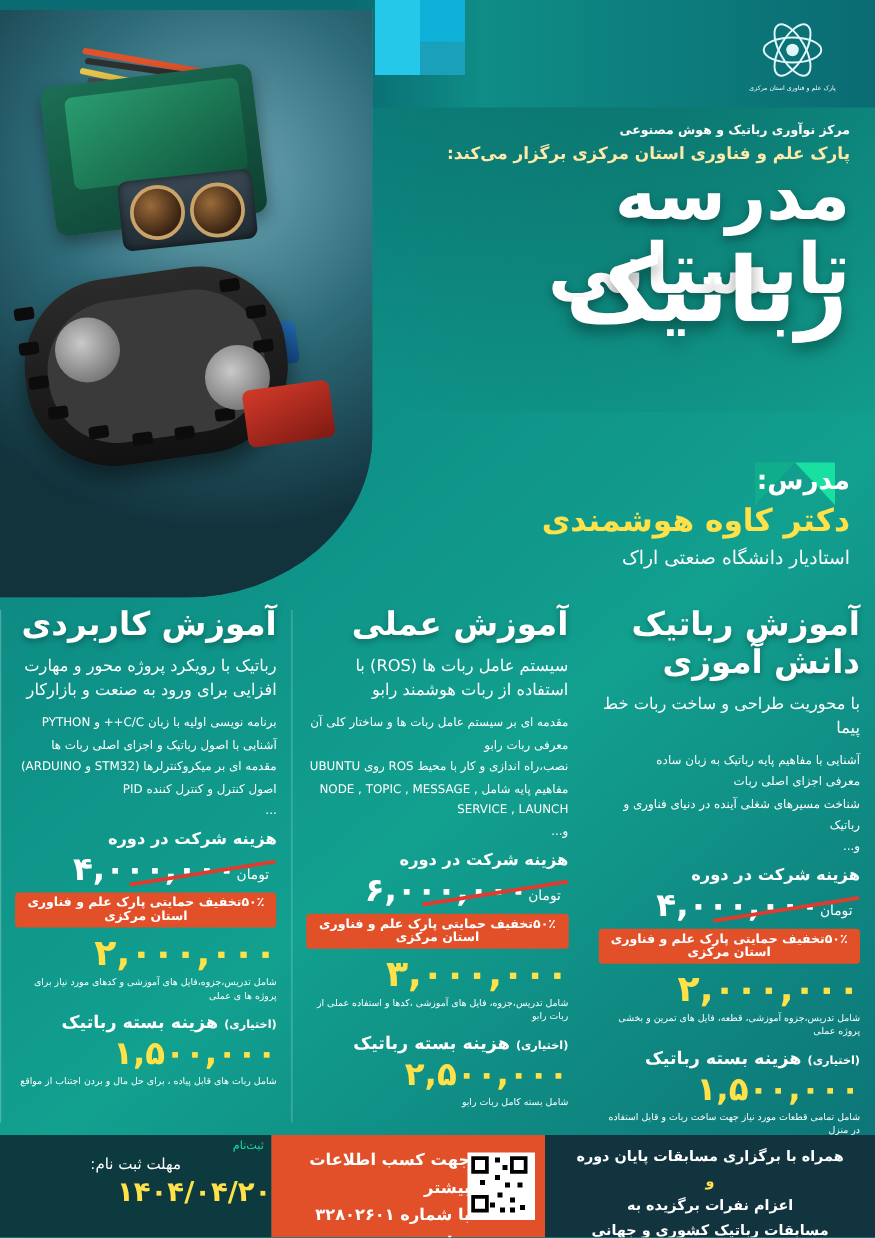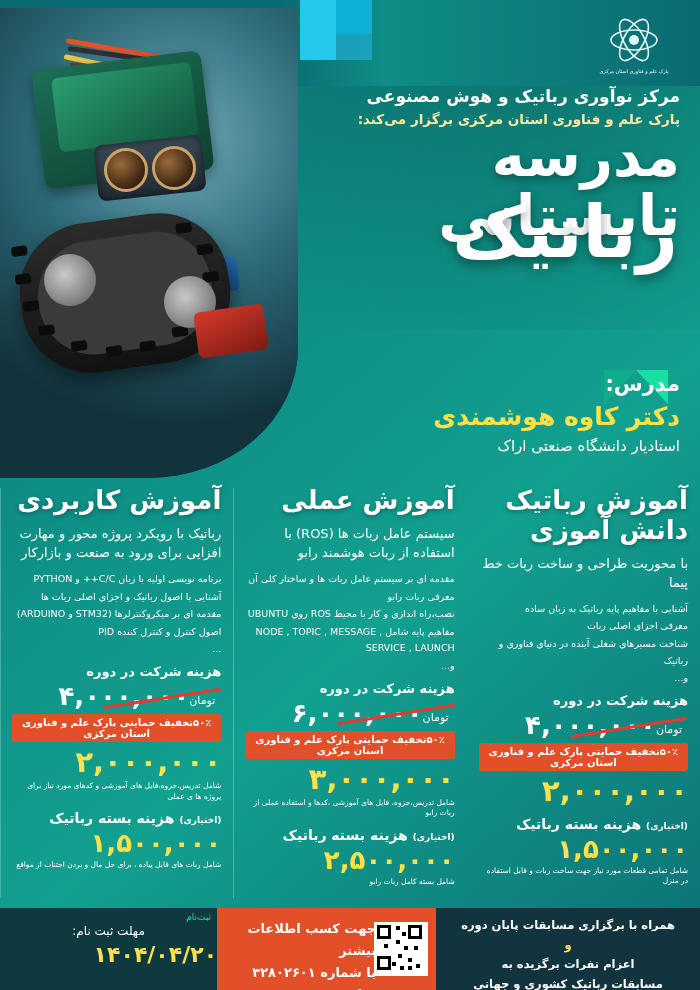--- a/index.html
+++ b/index.html
@@ -58,21 +58,21 @@
   .tooth{position:absolute;width:16px;height:10px;background:#0c0c0c;border-radius:3px;}
   .wheelhub{position:absolute;width:52px;height:52px;border-radius:50%;
      background:radial-gradient(circle at 40% 40%,#c9c9c9,#5a5a5a);}
   .redpart{position:absolute;left:196px;top:300px;width:70px;height:46px;border-radius:6px;
      background:linear-gradient(160deg,#d33a2a,#7e1a12);transform:rotate(-8deg);}
   .bluepart{position:absolute;left:180px;top:252px;width:58px;height:34px;border-radius:5px;
      background:linear-gradient(160deg,#2f7fd0,#134a86);transform:rotate(-8deg);}
 
   
   .hdr{position:absolute;top:86px;right:20px;width:370px;text-align:right;color:#fff;}
-  .hdr .l1{font-size:17px;font-weight:bold;letter-spacing:0;}
+  .hdr .l1{font-size:10px;font-weight:bold;letter-spacing:0;margin-top:13px;}
   .hdr .l2{font-size:13.5px;font-weight:bold;margin-top:5px;color:#ffe9a8;}
   .bigtitle{position:absolute;right:20px;top:128px;width:380px;text-align:right;color:#fff;
      font-size:56px;font-weight:bold;line-height:1.05;letter-spacing:-2px;
      text-shadow:0 3px 8px rgba(0,0,0,.35);}
   .bigtitle2{position:absolute;right:22px;top:196px;width:380px;text-align:right;color:#fff;
      font-size:72px;font-weight:bold;line-height:1;letter-spacing:-3px;
      text-shadow:0 5px 12px rgba(0,0,0,.4);}
 
   
   .teacher{position:absolute;right:20px;top:372px;width:360px;text-align:right;}
@@ -200,20 +200,21 @@
         <div>شناخت مسیرهای شغلی آینده در دنیای فناوری و رباتیک</div>
         <div>و...</div>
       </div>
       <div class="price-label">هزینه شرکت در دوره</div>
       <div class="strike-wrap">
         <span class="toman">تومان</span><span class="strike-num">۴,۰۰۰,۰۰۰</span>
         <div class="strike-line"></div>
       </div>
       <div class="discount">۵۰٪تخفیف حمایتی پارک علم و فناوری استان مرکزی</div>
       <div class="bigprice">۲,۰۰۰,۰۰۰</div>
+      <div class="note">شامل تدریس،جزوه آموزشی، قطعه، فایل های تمرین و بخشی پروژه عملی</div>
       <div class="pack-label">
         <span class="pack-opt">(اختیاری)</span>
         <span>هزینه بسته رباتیک</span>
       </div>
       <div class="packprice">۱,۵۰۰,۰۰۰</div>
       <div class="note">شامل تمامی قطعات مورد نیاز جهت ساخت ربات و قابل استفاده در منزل</div>
     </div>
 
     <div class="col">
       <div class="sep"></div>

